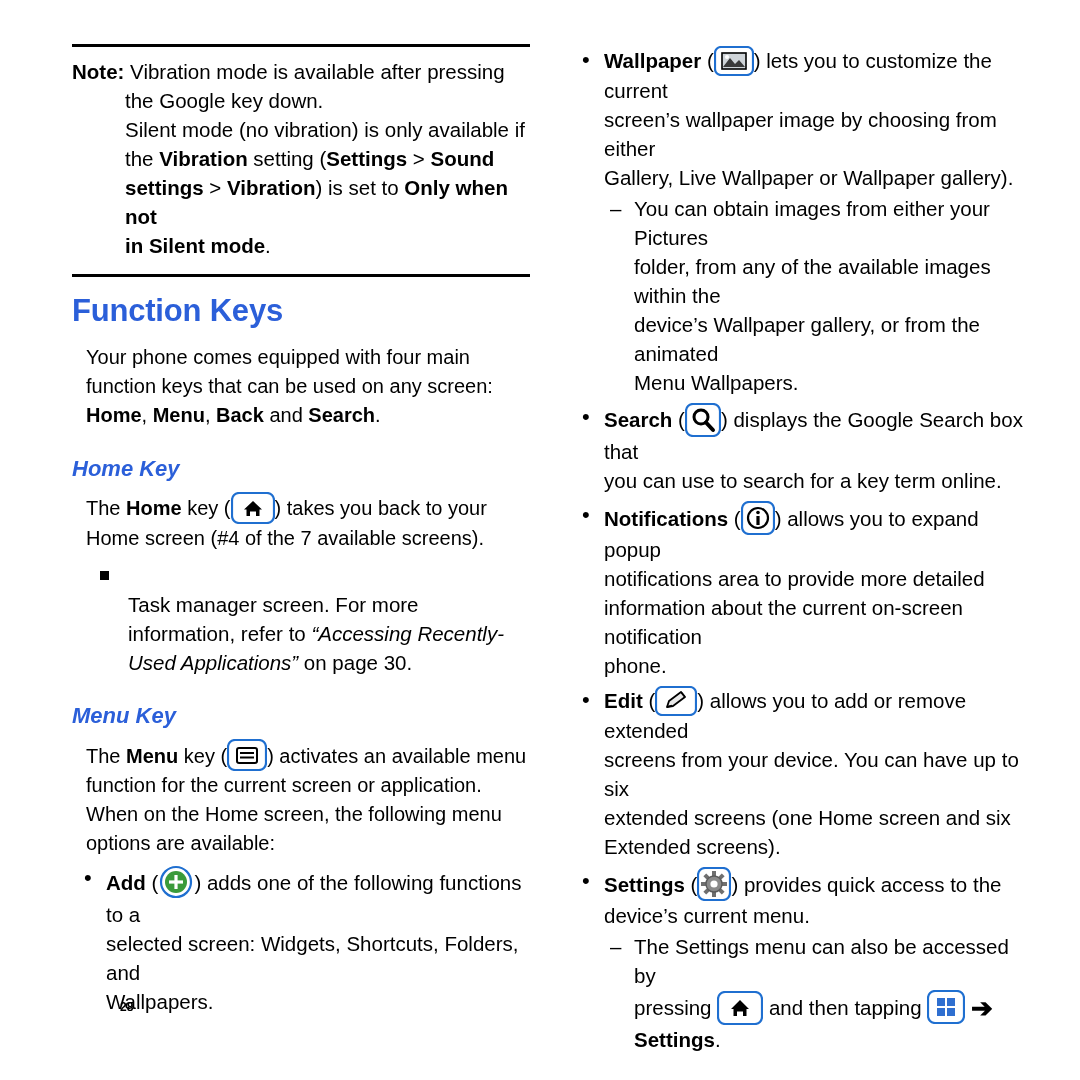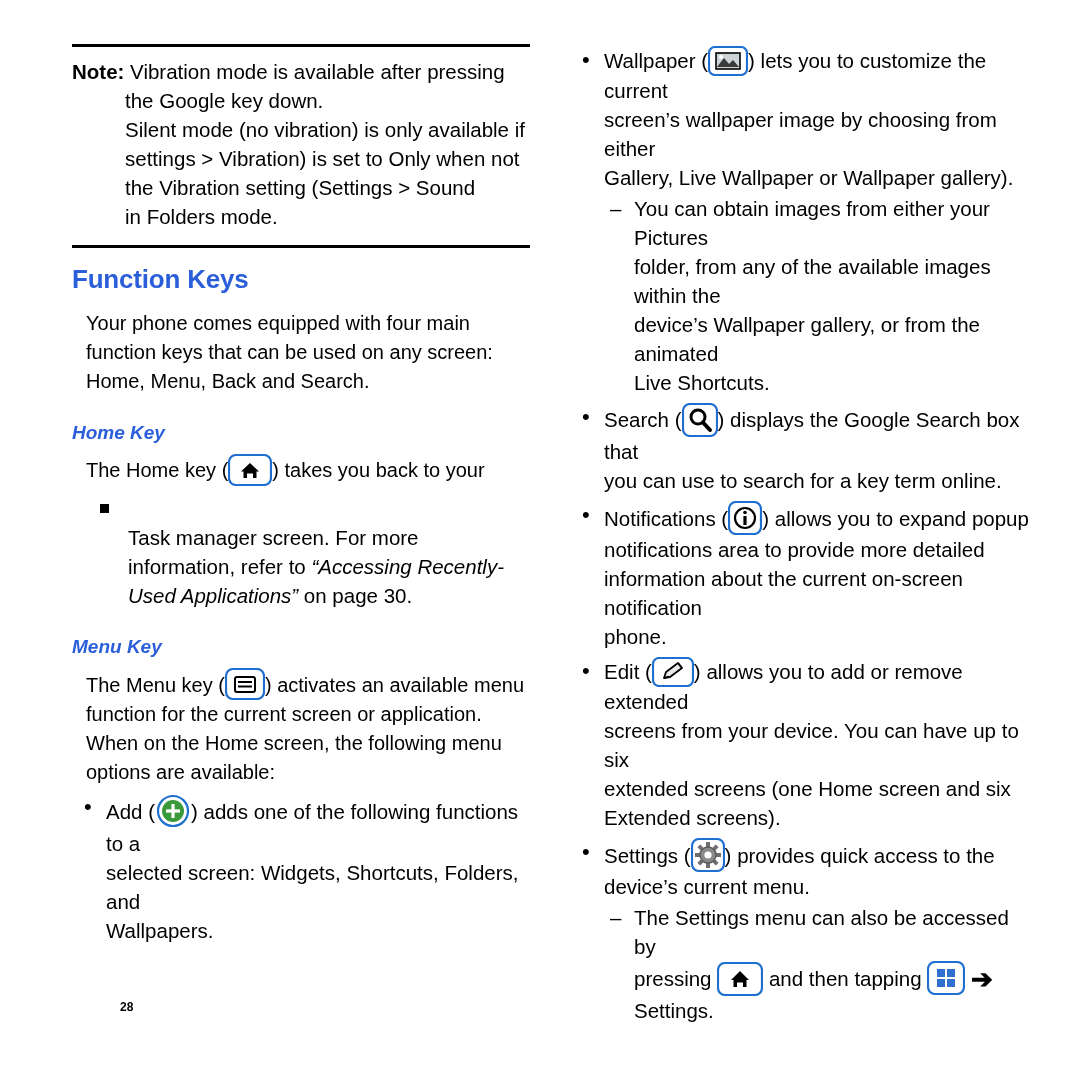--- a/index.html
+++ b/index.html
@@ -53,39 +53,39 @@
   }
   .note-indent {
     display: block;
     padding-left: 53px;
     text-indent: 0;
   }
   .note-label { font-weight: bold; }
   .reg { font-weight: normal; }
   h1.section {
     color: #2b5fd9;
-    font-size: 26px;
+    font-size: 31px;
     font-weight: bold;
     margin: 16px 0 14px 0;
     letter-spacing: -0.2px;
   }
   h2.sub {
     color: #2b5fd9;
-    font-size: 19px;
+    font-size: 22px;
     font-style: italic;
     font-weight: bold;
     margin: 26px 0 10px 0;
   }
   p.body {
     font-size: 20px;
     line-height: 29px;
     margin: 0 0 6px 0;
     padding-left: 14px;
   }
-  .b { font-weight: normal; text-align: right; }
+  .b { font-weight: bold; text-align: right; }
   .i { font-style: italic; }
   ul.bullets {
     list-style: none;
     margin: 6px 0 0 0;
     padding: 0;
   }
   ul.bullets > li {
     position: relative;
     padding-left: 34px;
     font-size: 20.5px;
@@ -177,42 +177,43 @@
 <div class="page">
 
   <div class="col-left">
 
     <div class="hr-top"></div>
 
     <div class="note-block">
       <span class="note-line"><span class="note-label">Note:</span> <span class="reg">Vibration mode is available after pressing</span></span>
       <span class="note-indent reg">the Google key down.</span>
       <span class="note-indent reg">Silent mode (no vibration) is only available if</span>
+      <span class="note-indent"><span class="reg">the </span><span class="b">Vibration</span><span class="reg"> setting (</span><span class="b">Settings</span><span class="reg"> &gt; </span><span class="b">Sound</span></span>
       <span class="note-indent"><span class="b">settings</span><span class="reg"> &gt; </span><span class="b">Vibration</span><span class="reg">) is set to </span><span class="b">Only when not</span></span>
-      <span class="note-indent"><span class="reg">the </span><span class="b">Vibration</span><span class="reg"> setting (</span><span class="b">Settings</span><span class="reg"> &gt; </span><span class="b">Sound</span></span>
-      <span class="note-indent"><span class="b">in Folders mode</span><span class="reg">.</span></span>
+      <span class="note-indent"><span class="b">in Silent mode</span><span class="reg">.</span></span>
     </div>
 
     <div class="hr-bottom"></div>
 
     <h1 class="section">Function Keys</h1>
 
     <p class="body">
       <span>Your phone comes equipped with four main</span><br>
       <span>function keys that can be used on any screen:</span><br>
       <span class="b">Home</span><span>, </span><span class="b">Menu</span><span>, </span><span class="b">Back</span><span> and </span><span class="b">Search</span><span>.</span>
     </p>
 
     <h2 class="sub">Home Key</h2>
 
     <p class="body">
       <span>The </span><span class="b">Home</span><span> key (</span><span class="icon ic-home"><svg viewBox="0 0 44 32">
             <rect x="1" y="1" width="42" height="30" rx="7" fill="#ffffff" stroke="#1f6fd0" stroke-width="2.2"></rect>
             <path d="M22 9 L31 17.5 L28.5 17.5 L28.5 24 L25 24 L25 19.5 L19 19.5 L19 24 L15.5 24 L15.5 17.5 L13 17.5 Z" fill="#000000"></path>
           </svg></span><span>) takes you back to your</span><br>
+      <span>Home screen (#4 of the 7 available screens).</span>
     </p>
 
     <ul class="squares">
       <li>
         <br>
         <span>Task manager screen. For more</span><br>
         <span>information, refer to </span><span class="i">“Accessing Recently-</span><br>
         <span class="i">Used Applications”</span><span> on page 30.</span>
       </li>
     </ul>
@@ -257,21 +258,21 @@
               <path d="M9 21 L16 12 L21 18 L25 14 L31 21 Z" fill="#3a3a3a"></path>
               <circle cx="13" cy="11" r="2" fill="#ffffff"></circle>
             </svg></span><span>) lets you to customize the current</span><br>
         <span>screen’s wallpaper image by choosing from either</span><br>
         <span>Gallery, Live Wallpaper or Wallpaper gallery).</span>
         <ul class="dashes">
           <li>
             <span>You can obtain images from either your Pictures</span><br>
             <span>folder, from any of the available images within the</span><br>
             <span>device’s Wallpaper gallery, or from the animated</span><br>
-            <span>Live Shortcuts.</span>
+            <span>Menu Wallpapers.</span>
           </li>
         </ul>
       </li>
 
       <li>
         <span class="b">Search</span><span> (</span><span class="icon ic-search"><svg viewBox="0 0 36 34">
               <rect x="1" y="1" width="34" height="32" rx="7" fill="#ffffff" stroke="#1f6fd0" stroke-width="2.2"></rect>
               <circle cx="16" cy="14" r="7" fill="none" stroke="#000" stroke-width="3"></circle>
               <line x1="21" y1="19.5" x2="28" y2="27" stroke="#000" stroke-width="4" stroke-linecap="round"></line>
             </svg></span><span>) displays the Google Search box that</span><br>

